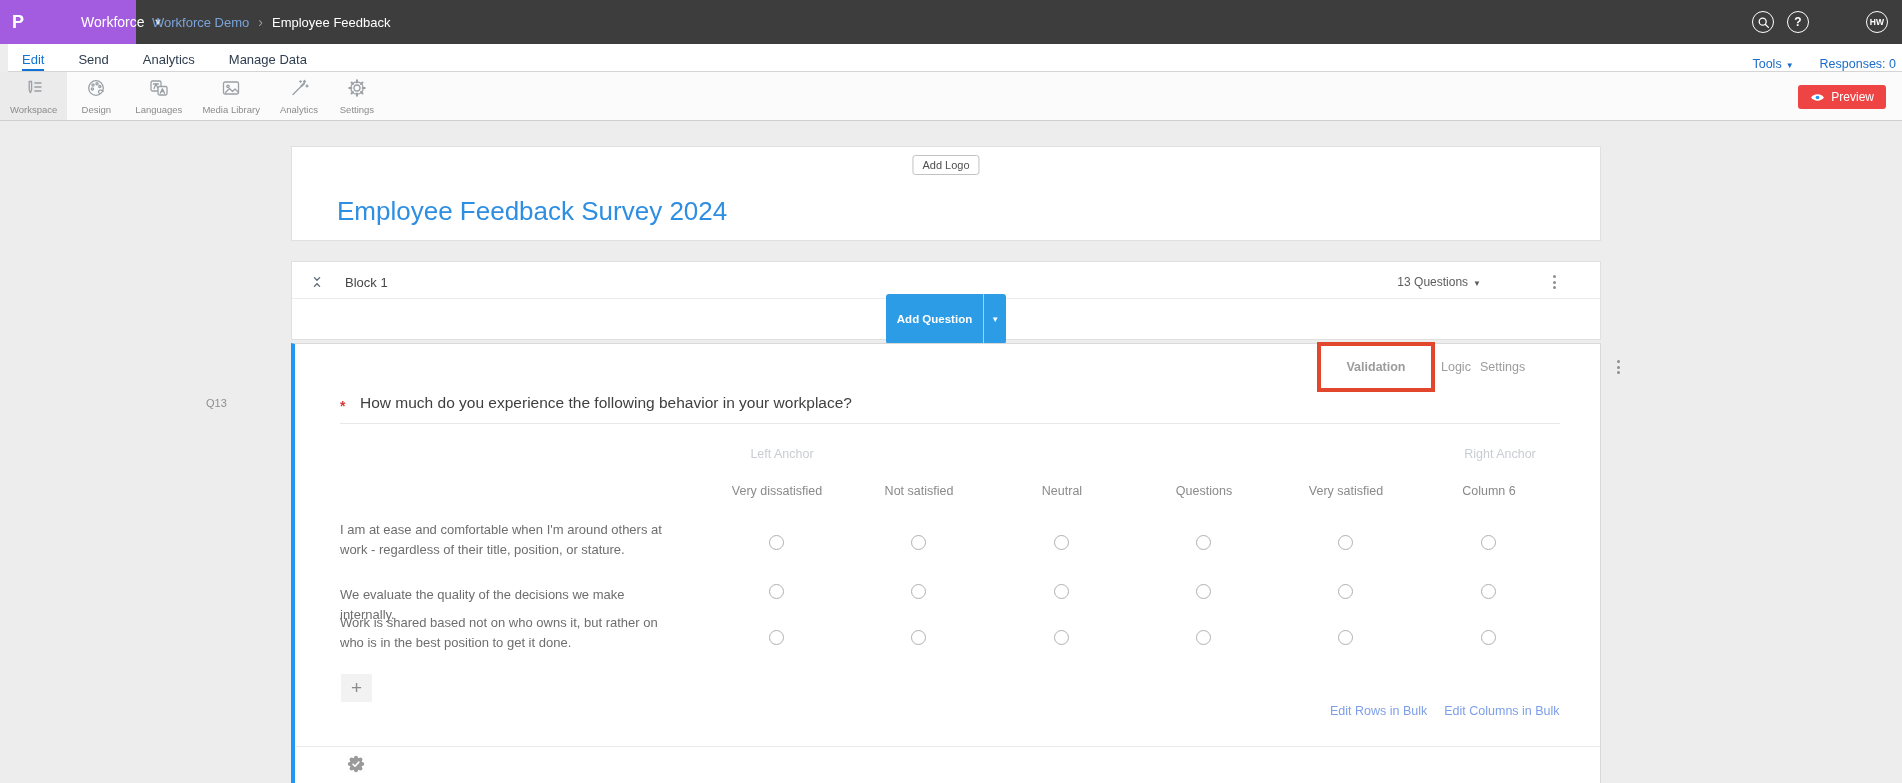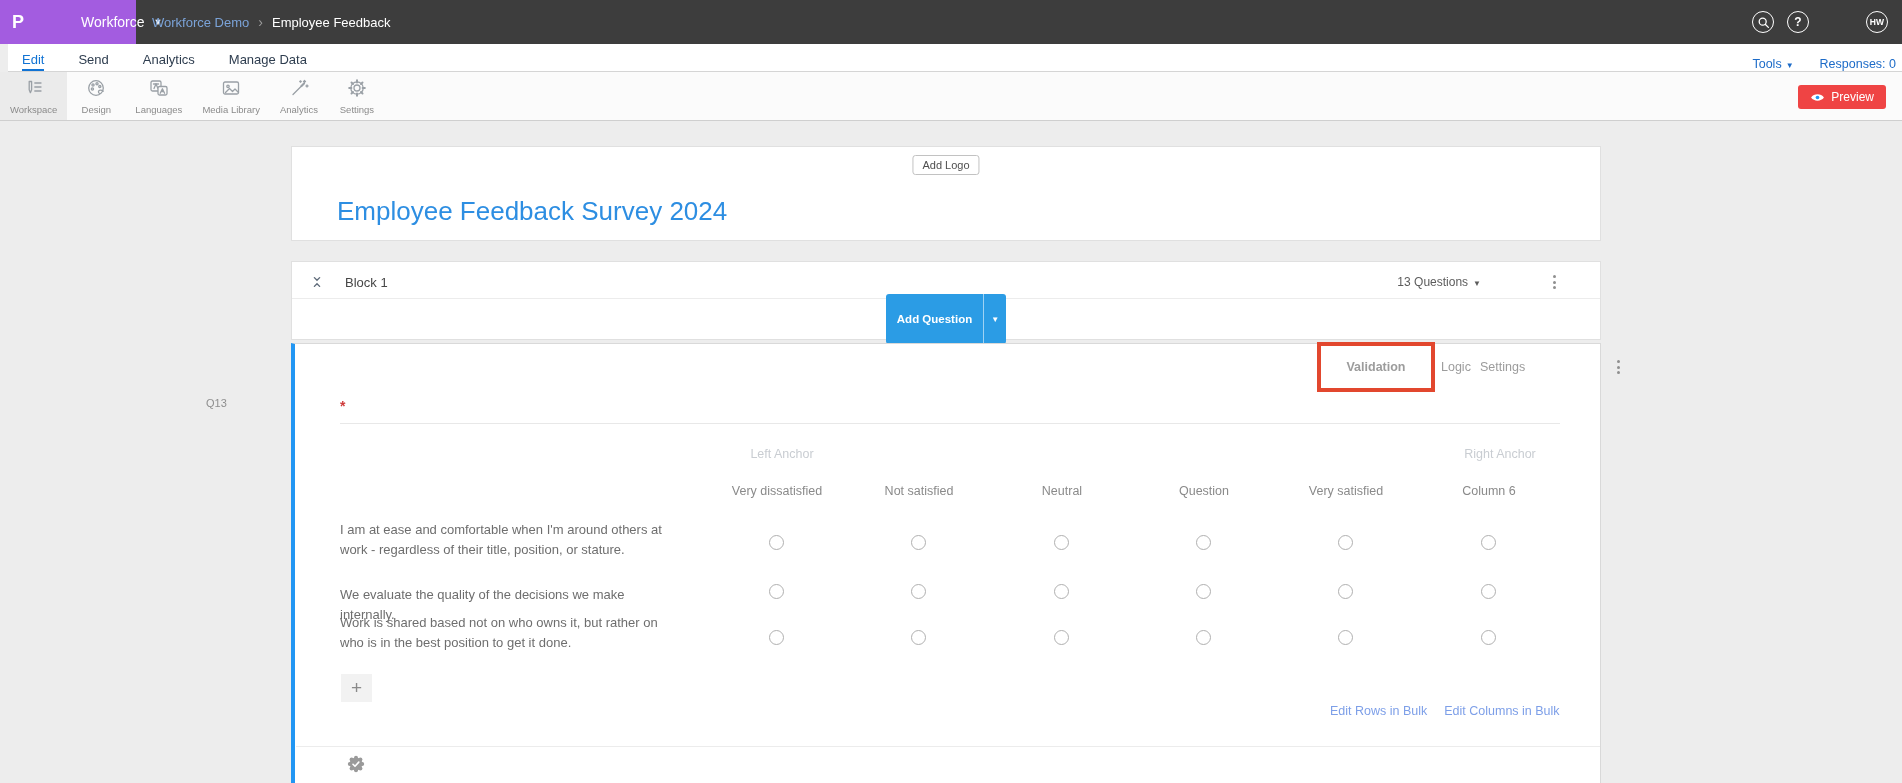--- a/index.html
+++ b/index.html
@@ -286,29 +286,30 @@
     </div>
     <span class="q-menu-item logic">Logic</span>
     <span class="q-menu-item settings">Settings</span>
     <span class="kebab q-kebab">
         <i></i>
         <i></i>
         <i></i>
       </span>
 
     <span class="q-required">*</span>
+    <div class="q-text">How much do you experience the following behavior in your workplace?</div>
     <div class="q-text-underline"></div>
 
     <div class="m-anchor left">Left Anchor</div>
     <div class="m-anchor right">Right Anchor</div>
 
     <div class="m-col mc0">Very dissatisfied</div>
     <div class="m-col mc1">Not satisfied</div>
     <div class="m-col mc2">Neutral</div>
-    <div class="m-col mc3">Question</div>
+    <div class="m-col mc3">Questions</div>
     <div class="m-col mc4">Very satisfied</div>
     <div class="m-col mc5">Column 6</div>
 
     <div class="m-statement st0">I am at ease and comfortable when I'm around others at work - regardless of their title, position, or stature.</div>
     <span class="m-radio c0 rr0"></span>
     <span class="m-radio c1 rr0"></span>
     <span class="m-radio c2 rr0"></span>
     <span class="m-radio c3 rr0"></span>
     <span class="m-radio c4 rr0"></span>
     <span class="m-radio c5 rr0"></span>

